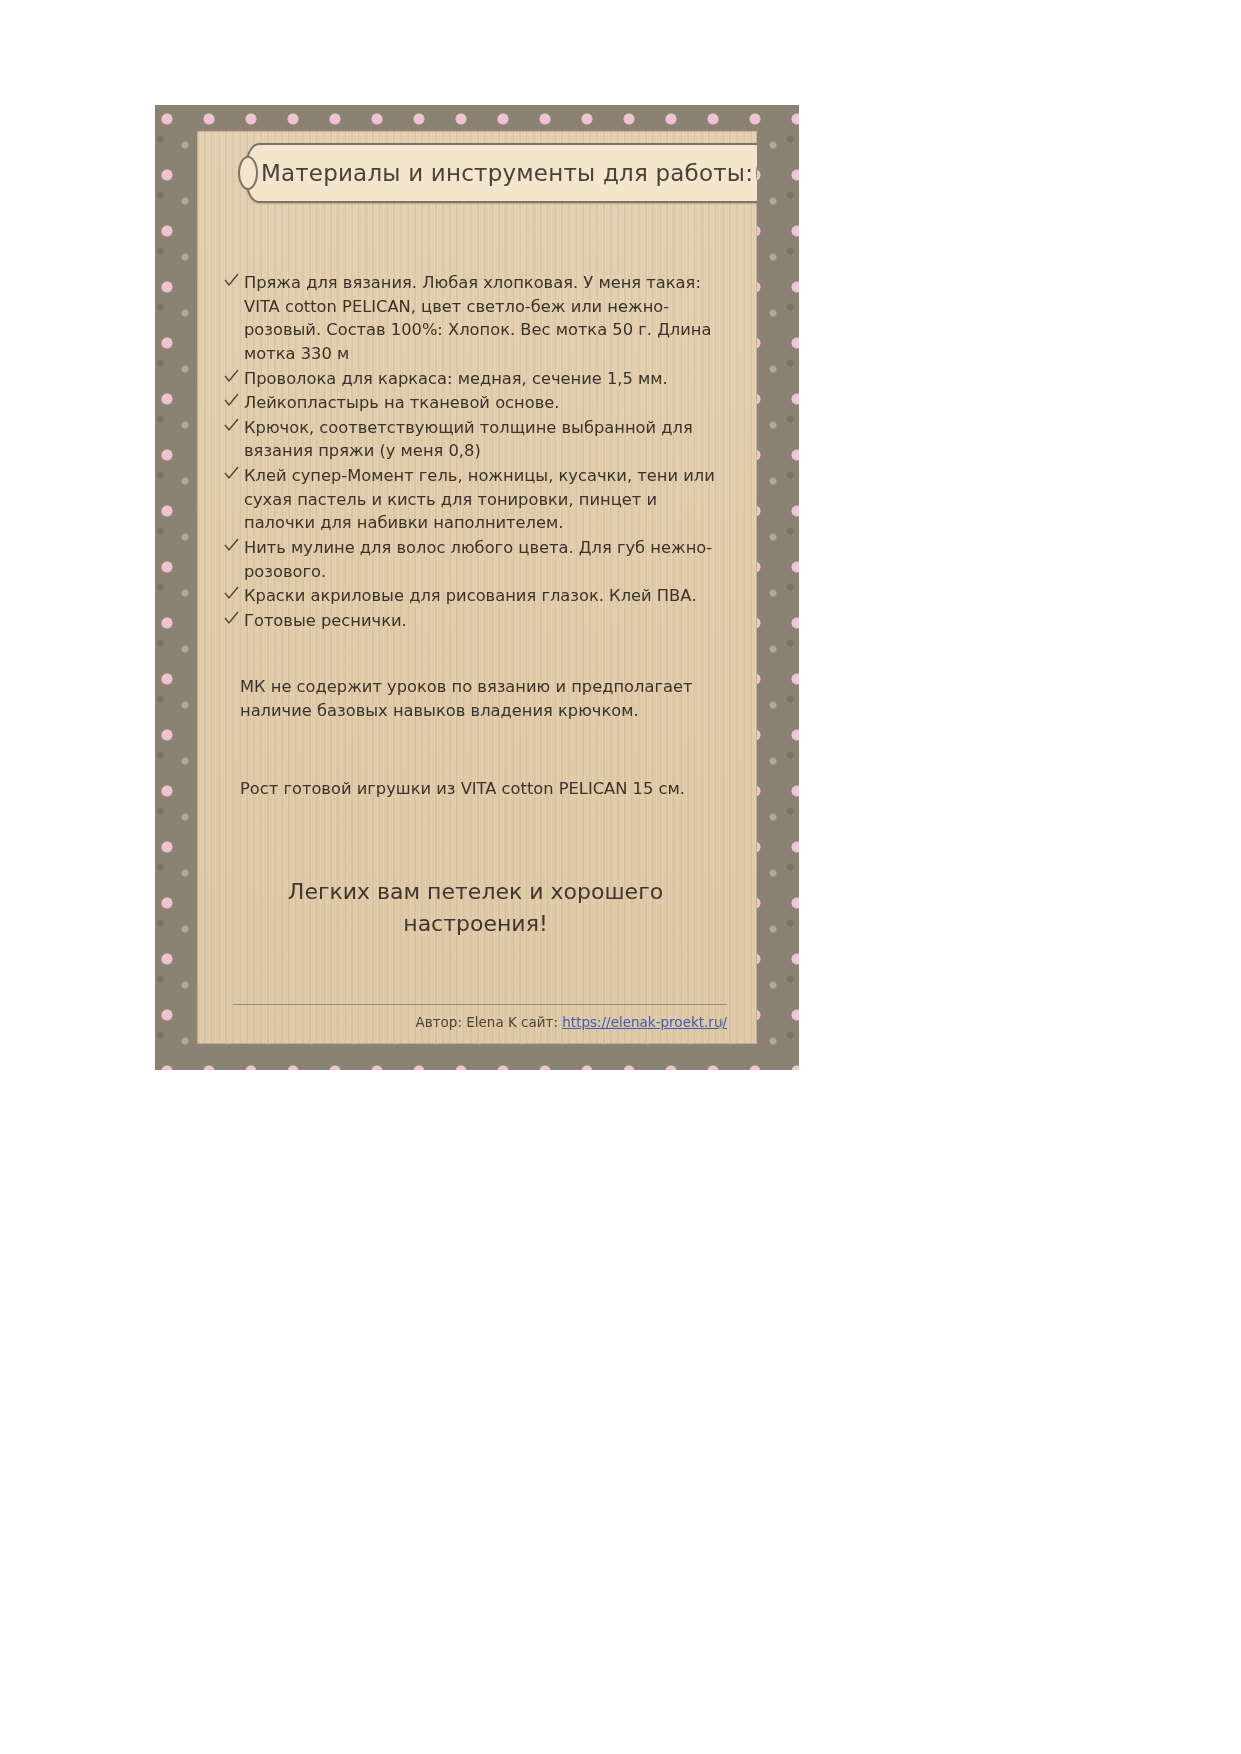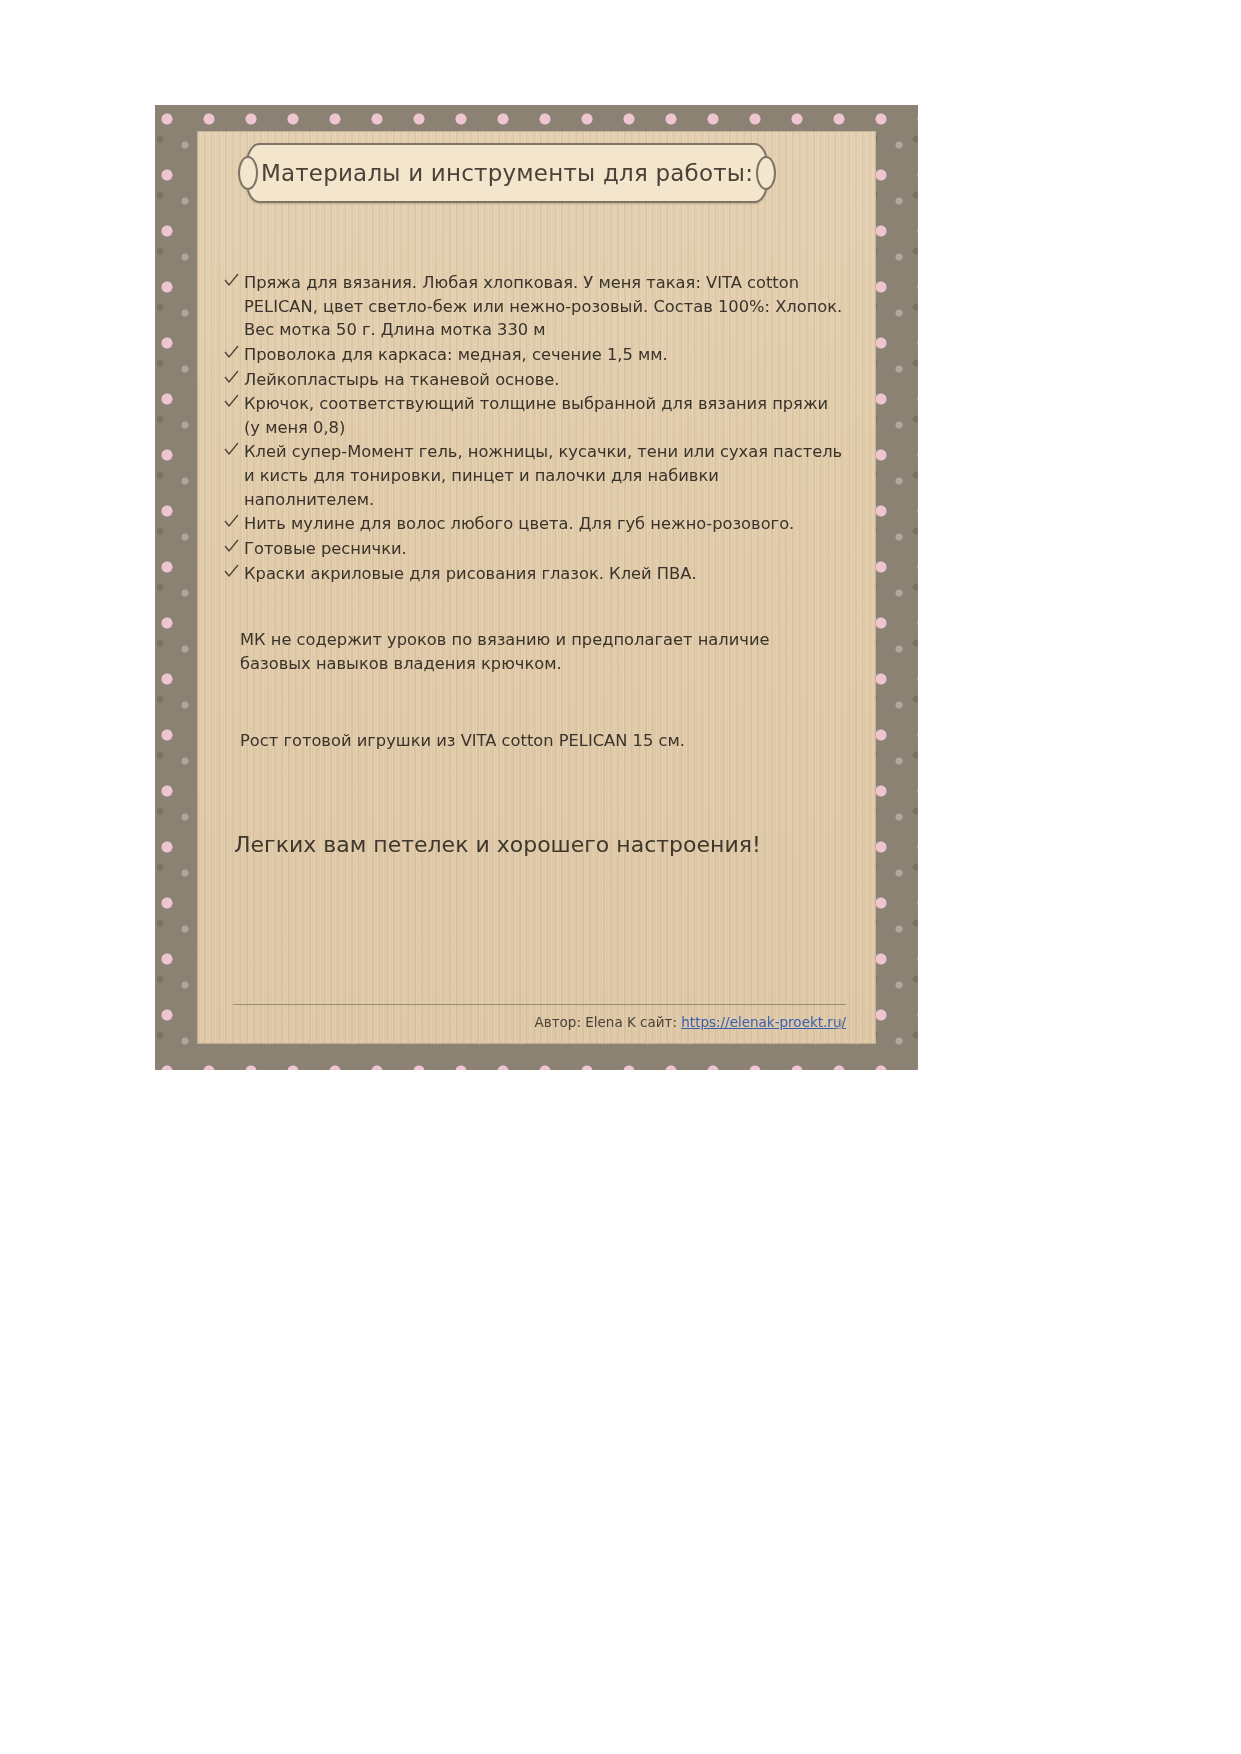--- a/index.html
+++ b/index.html
@@ -12,21 +12,21 @@
     height: 1754px;
     font-family: "DejaVu Sans", sans-serif;
     position: relative;
   }
 
   
   .doc-page {
     position: absolute;
     left: 155px;
     top: 105px;
-    width: 763px;
+    width: 644px;
     height: 965px;
     background: #8c8274;
     box-sizing: border-box;
     padding: 16px;
   }
 
   
   .border-frame {
     position: absolute;
     inset: 0;
@@ -133,20 +133,21 @@
   .para {
     margin: 16px;
   }
   .gap-lg { height: 26px; }
   .gap-md { height: 22px; }
   .gap-sm { height: 12px; }
 
   .closing {
     font-size: 22px;
     color: #3f372e;
+    text-align: center;
     padding: 0 10px;
   }
 
   
   .footer {
     position: absolute;
     left: 36px;
     right: 30px;
     bottom: 14px;
   }
@@ -241,30 +242,30 @@
           </span>
           <span>Нить мулине для волос любого цвета. Для губ нежно-розового.</span>
         </li>
 
         <li>
           <span class="check-icon">
             <svg width="15" height="15" viewBox="0 0 15 15">
                 <path d="M1 7 L5 12 L14 1" fill="none" stroke="#4a4136" stroke-width="1.3"></path>
               </svg>
           </span>
+          <span>Краски акриловые для рисования глазок. Клей ПВА.</span>
+        </li>
+
+        <li>
+          <span class="check-icon">
+            <svg width="15" height="15" viewBox="0 0 15 15">
+                <path d="M1 7 L5 12 L14 1" fill="none" stroke="#4a4136" stroke-width="1.3"></path>
+              </svg>
+          </span>
           <span>Готовые реснички.</span>
-        </li>
-
-        <li>
-          <span class="check-icon">
-            <svg width="15" height="15" viewBox="0 0 15 15">
-                <path d="M1 7 L5 12 L14 1" fill="none" stroke="#4a4136" stroke-width="1.3"></path>
-              </svg>
-          </span>
-          <span>Краски акриловые для рисования глазок. Клей ПВА.</span>
         </li>
 
       </ul>
 
       <div class="gap-lg"></div>
 
       <p class="para">МК не содержит уроков по вязанию и предполагает наличие базовых навыков владения крючком.</p>
 
       <div class="gap-md"></div>
 

